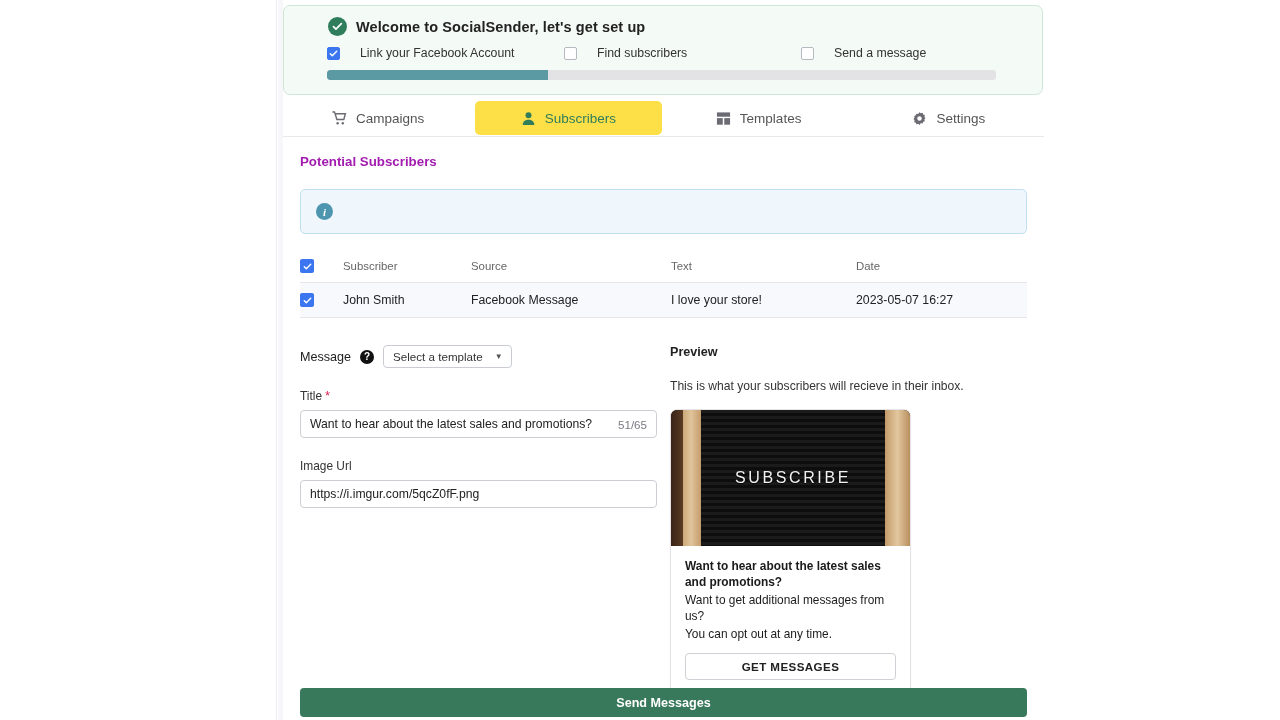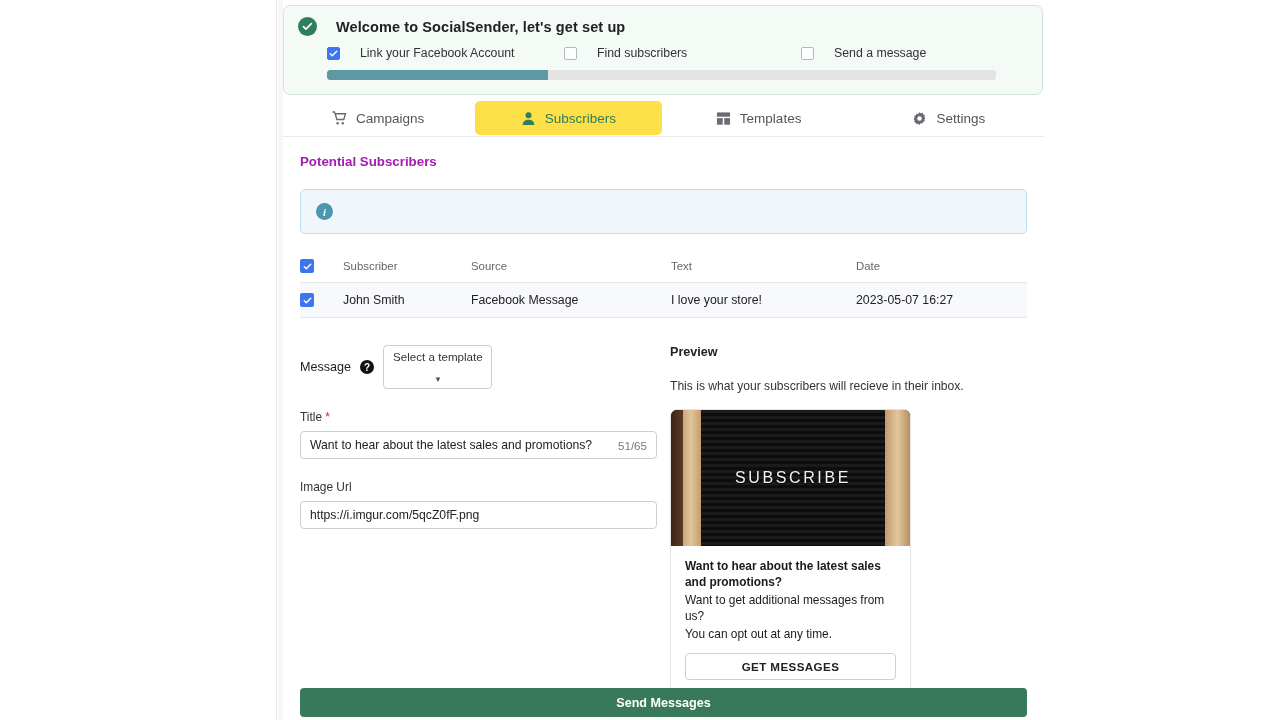--- a/index.html
+++ b/index.html
@@ -35,21 +35,21 @@
 
   
   .onboard {
     margin: 5px 1px 0 0;
     background: #f4faf6;
     border: 1px solid #cfe6d8;
     border-radius: 7px;
     padding: 11px 14px 14px 14px;
     height: 90px;
   }
-  .onboard-head { display: flex; align-items: center; gap: 19px; }
+  .onboard-head { display: flex; align-items: center; gap: 9px; margin-left: 30px; }
   .check-circle {
     width: 19px; height: 19px; border-radius: 50%;
     background: #2f7d5b; display: flex; align-items: center; justify-content: center;
     flex: none;
   }
   .check-circle svg { display:block; }
   .onboard-title {
     font-size: 14.5px; font-weight: bold; color: #222; letter-spacing: .1px;
   }
   .steps {
@@ -138,21 +138,21 @@
   .msg-label { font-size: 12.6px; font-weight: normal; color: #222; }
   .help-dot {
     width: 14px; height: 14px; border-radius: 50%; background: #111;
     color: #fff; font-size: 10px; font-weight: bold;
     display: flex; align-items: center; justify-content: center;
     cursor: pointer; font-family: "Liberation Sans", sans-serif;
   }
   .tpl-select {
     border: 1px solid #c9ccd2; border-radius: 4px; background: #fff;
     font-size: 11.6px; color: #333; padding: 4px 8px 4px 9px;
-    display: flex; align-items: center; gap: 12px; cursor: pointer; flex-direction: column;
+    display: flex; align-items: center; gap: 12px; cursor: pointer;
   }
   .caret { font-size: 8px; color: #555; }
 
   .field-label { font-size: 11.9px; color: #333; margin: 21px 0 7px 0; }
   .req { color: #d14; }
   .input {
     height: 28px; border: 1px solid #ccced4; border-radius: 4px; background: #fff;
     display: flex; align-items: center; padding: 0 9px;
     font-size: 12.2px; color: #222; width: 357px;
   }

